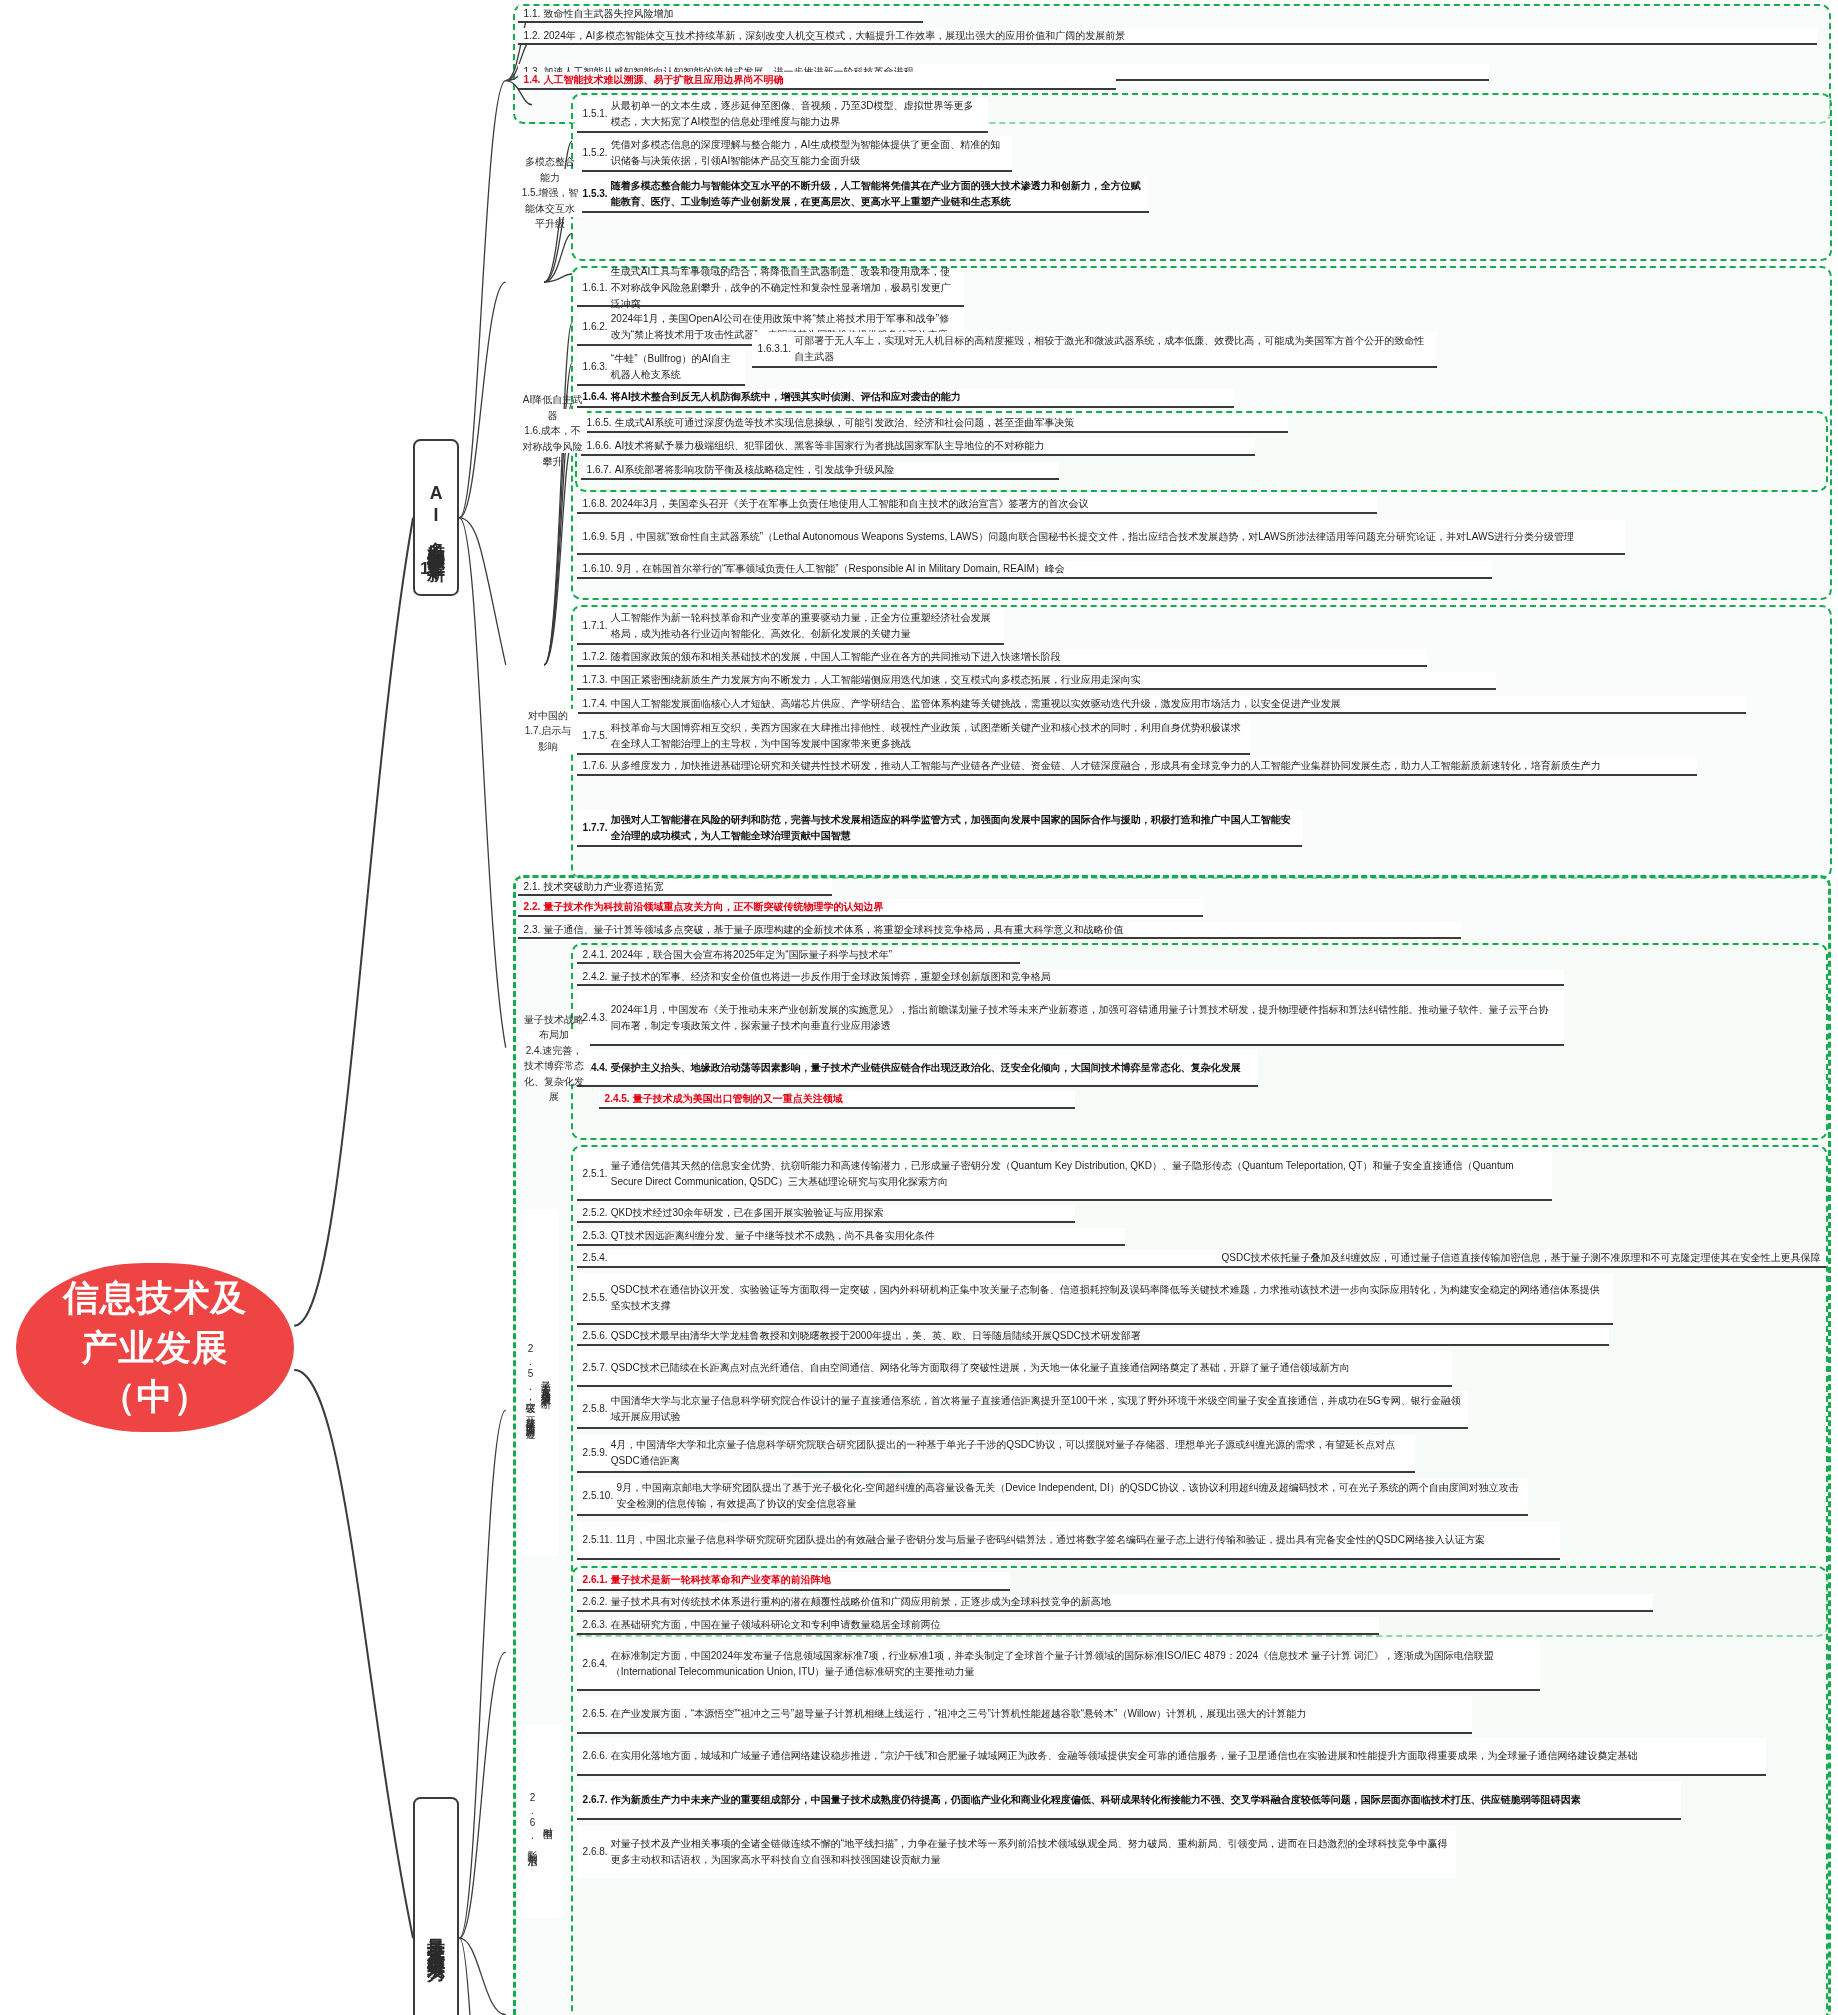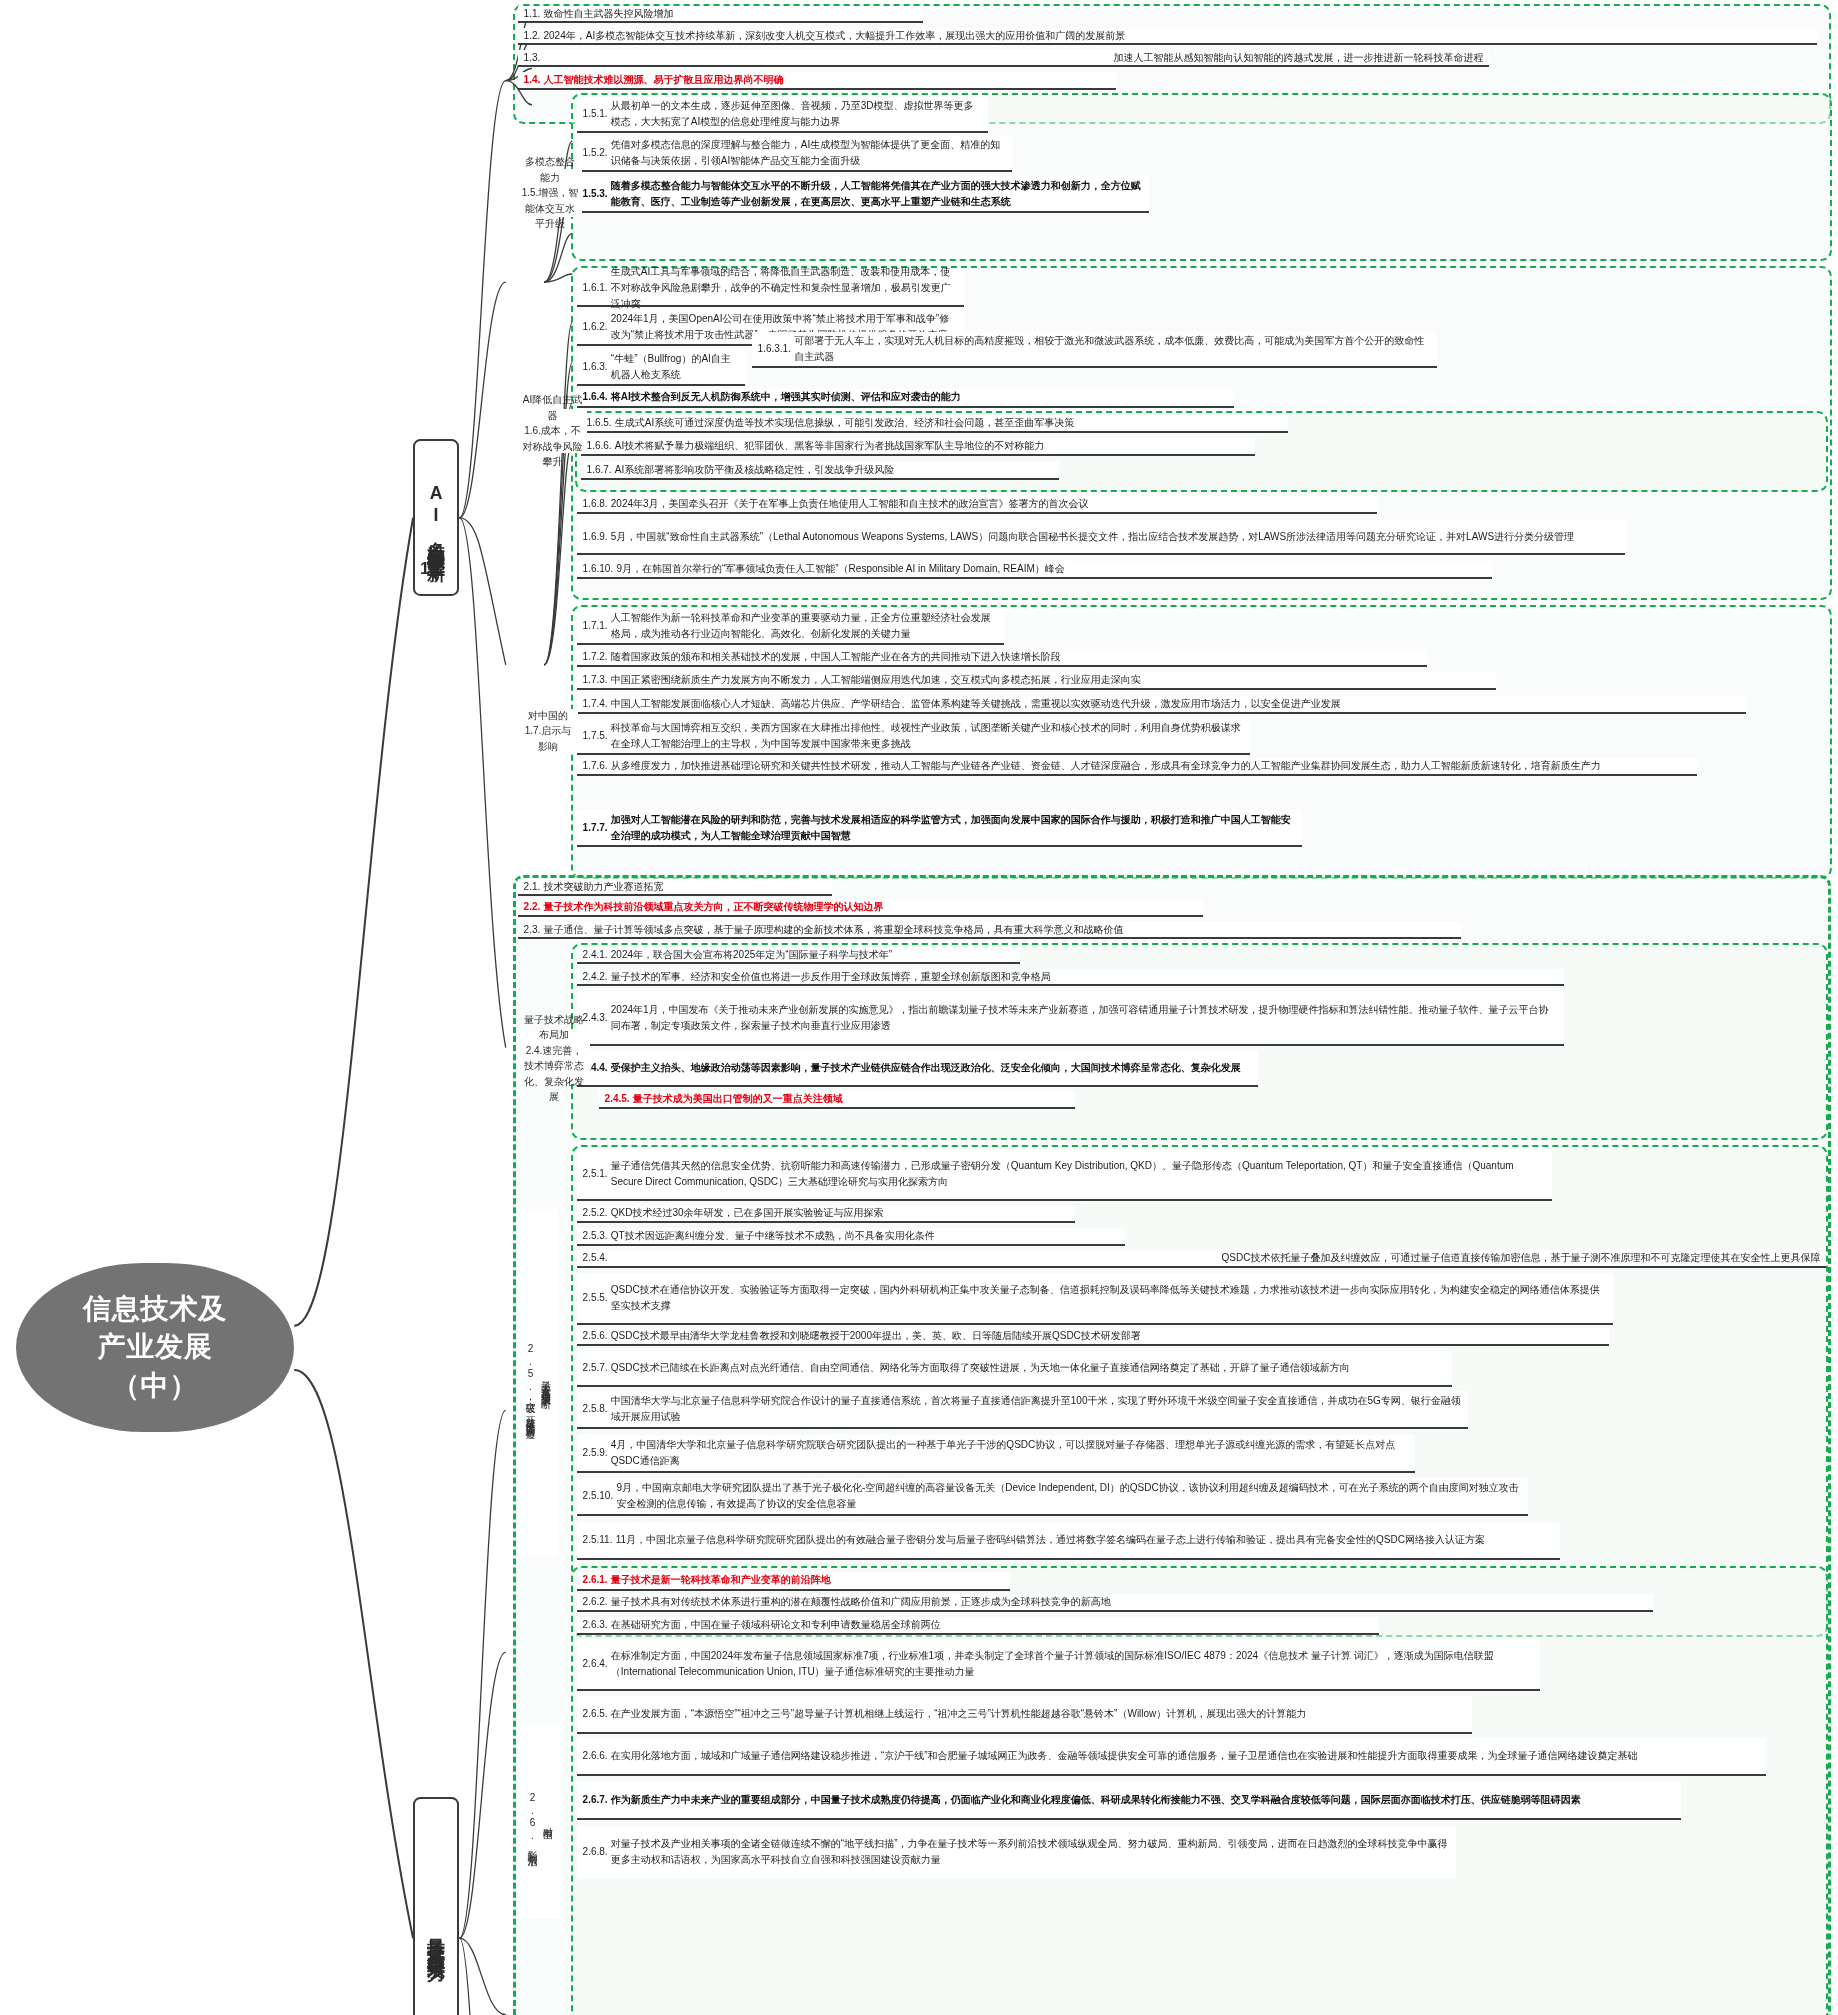--- a/index.html
+++ b/index.html
@@ -13,26 +13,26 @@
   }
 
   
   #map { position:absolute; inset:0; }
 
   
   .root-node{
     position:absolute;
     left:16px; top:1263px;
     width:278px; height:169px;
-    background:#737373;
+    background:#ef4444;
     border-radius:129px/85px;
     display:flex; flex-direction:column;
     align-items:center; justify-content:center;
     color:#ffffff;
-    font-size:28px; font-weight:bold; line-height:1.38;
+    font-size:36px; font-weight:bold; line-height:1.38;
     text-align:center;
     letter-spacing:0.8px;
     z-index:6;
   }
 
   
   .lvl1{
     position:absolute;
     background:#ffffff;
     border:2px solid #3b3b3b;
@@ -173,21 +173,21 @@
   <div class="leaf" style="left:518px; top:6.4px; width:405px; height:17px;">
     <span class="num">1.1.</span>
     <span class="txt">致命性自主武器失控风险增加</span>
   </div>
 
   <div class="leaf" style="left:518px; top:28px; width:1299px; height:17px;">
     <span class="num">1.2.</span>
     <span class="txt">2024年，AI多模态智能体交互技术持续革新，深刻改变人机交互模式，大幅提升工作效率，展现出强大的应用价值和广阔的发展前景</span>
   </div>
 
-  <div class="leaf" style="left:518px; top:50px; width:971px; height:17px;text-align:right;">
+  <div class="leaf" style="left:518px; top:64px; width:971px; height:17px;">
     <span class="num">1.3.</span>
     <span class="txt">加速人工智能从感知智能向认知智能的跨越式发展，进一步推进新一轮科技革命进程</span>
   </div>
 
   <div class="leaf red" style="left:518px; top:72px; width:598px; height:17.7px;">
     <span class="num">1.4.</span>
     <span class="txt">人工智能技术难以溯源、易于扩散且应用边界尚不明确</span>
   </div>
 
   <div class="frame" style="left:571px; top:93px; width:1261px; height:168px;"></div>

